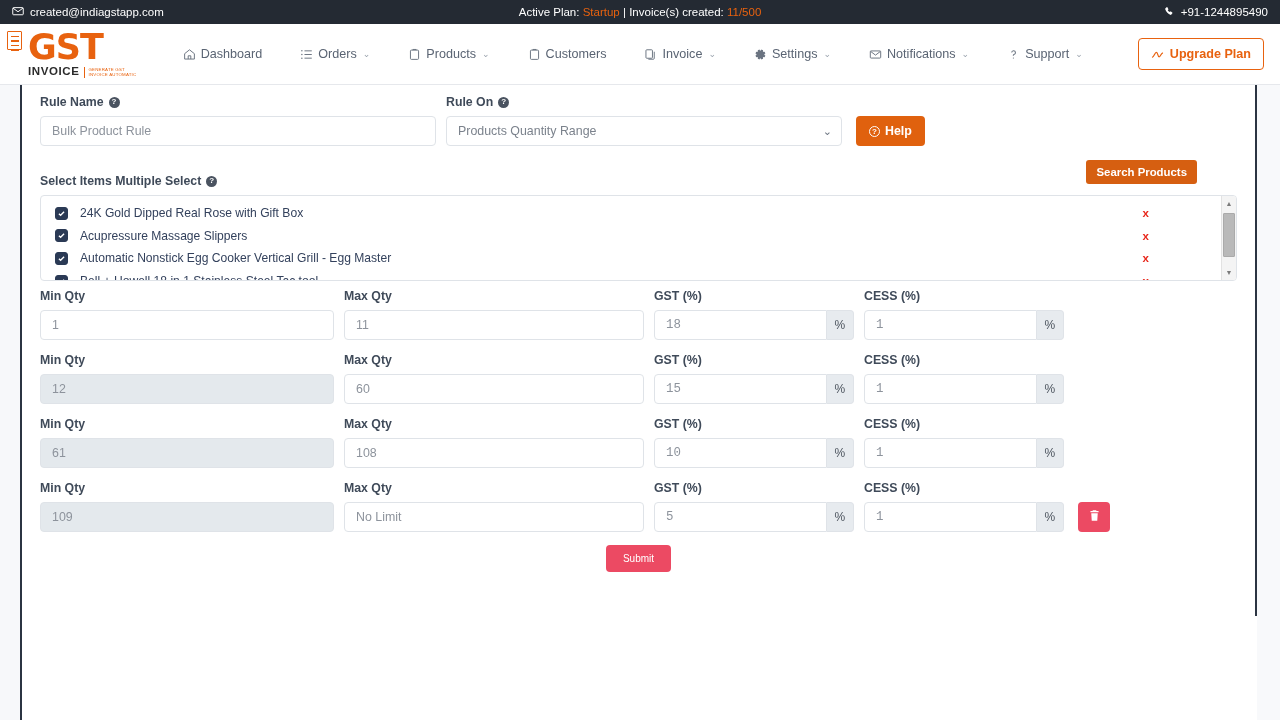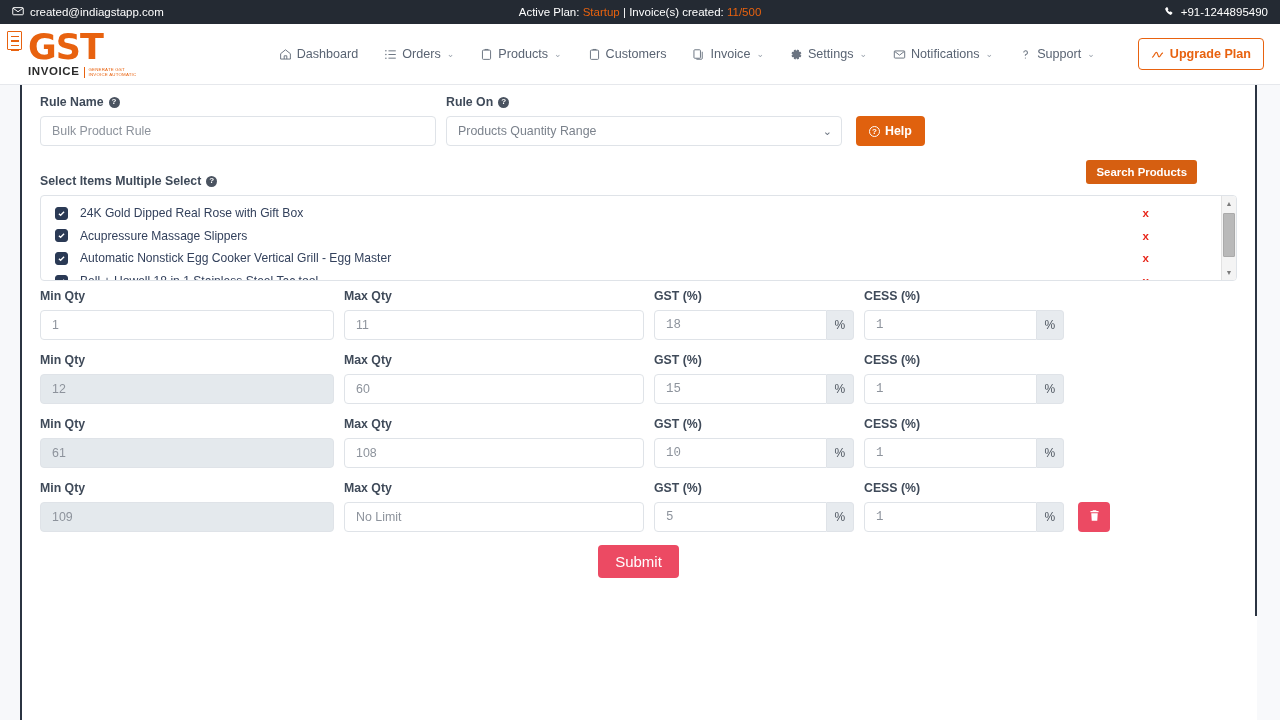--- a/index.html
+++ b/index.html
@@ -67,21 +67,21 @@
   }
   .logo-invoice {
     font-size: 11.5px; font-weight: bold; color: #2b2b2b; letter-spacing: 0.6px;
   }
   .logo-tag {
     font-size: 4.4px; color: #e8620f; line-height: 1.25;
     border-left: 1px solid #e8620f; padding-left: 4px; letter-spacing: 0.2px;
   }
 
   .nav-items {
-    margin-left: auto; display: flex; align-items: center; gap: 4px;
+    margin-left: auto; display: flex; align-items: center; gap: 16px;
   }
   .nav-item {
     display: flex; align-items: center; gap: 5px;
     font-size: 12.6px; color: #5a6473; padding: 6px 11px;
     white-space: nowrap; cursor: pointer;
   }
   .nav-caret { font-size: 9px; color: #9aa2ad; margin-left: 1px; }
   .nav-ico { display: inline-flex; width: 13px; height: 13px; color: #6b7481; }
   .nav-ico svg { width: 100%; height: 100%; }
   .upgrade-btn {
@@ -230,21 +230,21 @@
   .del-btn {
     width: 32px; height: 30px; background: #ec4a63; border: none;
     border-radius: 4px; display: flex; align-items: center; justify-content: center;
     cursor: pointer; margin-left: 4px; align-self: flex-end;
   }
   .del-btn svg { width: 13px; height: 13px; fill: #fff; }
 
   .submit-wrap { display: flex; justify-content: center; margin-top: 8px; }
   .submit-btn {
     background: #ec4a63; color: #fff; border: none; border-radius: 4px;
-    font-size: 15px; padding: 8px 17px; cursor: pointer;
+    font-size: 10px; padding: 8px 17px; cursor: pointer;
     font-family: "Liberation Sans", sans-serif;
   }
 </style>
 </head>
 <body>
 
 <div class="topbar">
   <div class="left">
     <span>
       <svg width="12" height="12" viewBox="0 0 16 16" fill="none" stroke="#ffffff" stroke-width="1.3">

